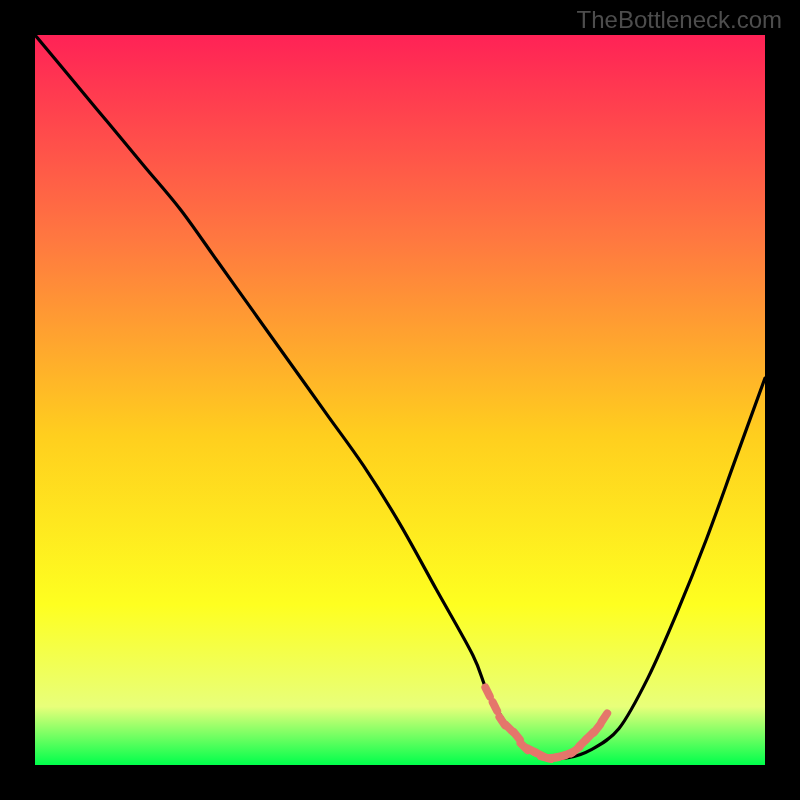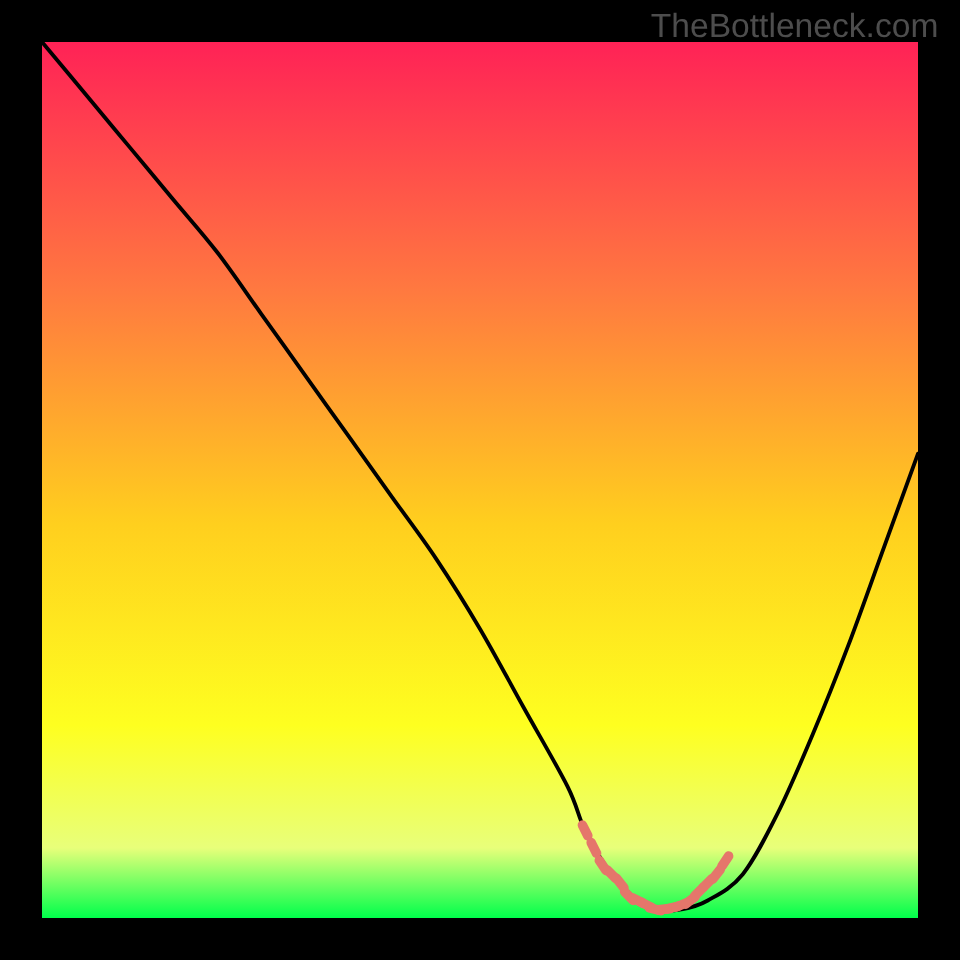--- a/index.html
+++ b/index.html
@@ -9,21 +9,21 @@
     background: #000;
     position: relative;
     font-family: Arial, Helvetica, sans-serif;
     overflow: hidden;
   }
   .watermark {
     position: absolute;
     top: 6px;
     right: 18px;
     color: #4d4d4d;
-    font-size: 28px;
+    font-size: 24px;
     font-weight: 500;
     z-index: 10;
   }
   .plot-frame {
     position: absolute;
     left: 35px;
     top: 35px;
     width: 730px;
     height: 730px;
   }

